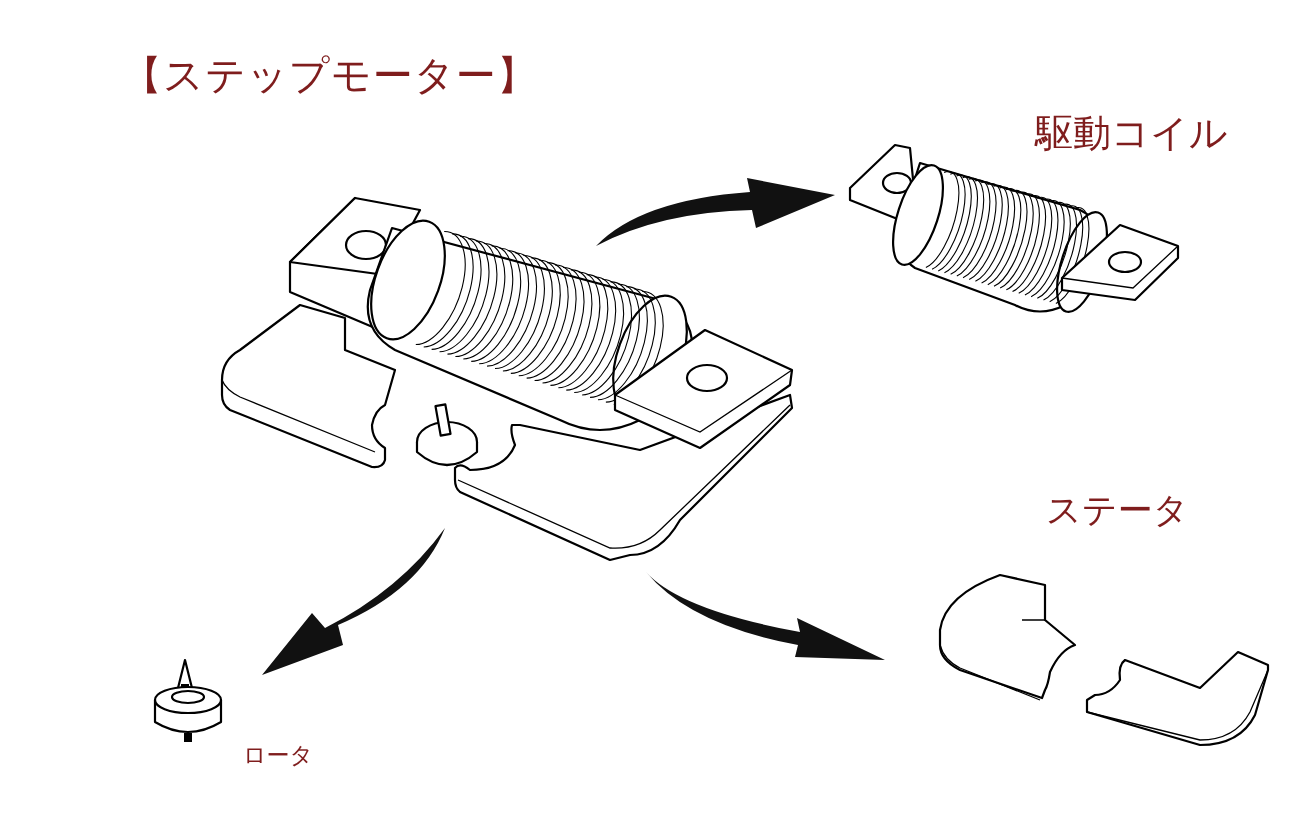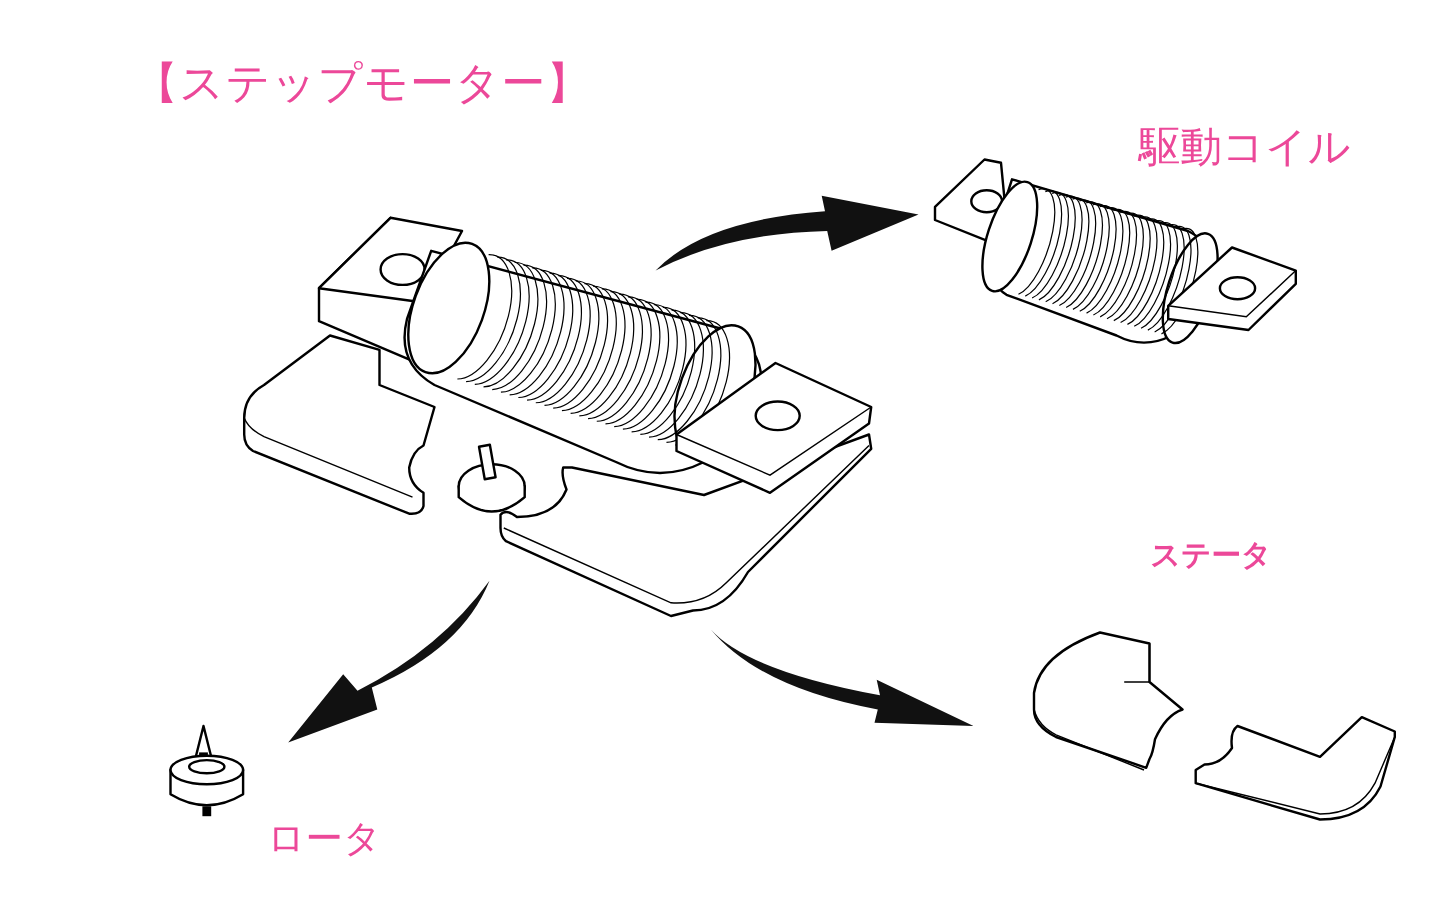--- a/index.html
+++ b/index.html
@@ -1,22 +1,22 @@
 <!DOCTYPE html>
 <html><head>
   <meta charset="utf-8">
   <style>
     html, body { margin: 0; padding: 0; background: #ffffff; }
     body { width: 1306px; height: 831px; position: relative; overflow: hidden;
            font-family: "DejaVu Sans", "Liberation Sans", sans-serif; color: #000; }
-    .label { position: absolute; white-space: nowrap; color: #ec4899; }
+    .label { position: absolute; white-space: nowrap; color: #7f1d1d; }
     #title { left: 122px; top: 48px; font-size: 40px; letter-spacing: 1px; }
     #lbl-coil { left: 1035px; top: 108px; font-size: 38px; }
-    #lbl-stator { left: 1046px; top: 487px; font-size: 27px; font-weight: bold; }
-    #lbl-rotor { left: 243px; top: 740px; font-size: 34px; }
+    #lbl-stator { left: 1046px; top: 487px; font-size: 35px; }
+    #lbl-rotor { left: 243px; top: 740px; font-size: 23px; }
     svg { position: absolute; left: 0; top: 0; }
     .ln { fill: #fff; stroke: #000; stroke-width: 2.2; stroke-linejoin: round; stroke-linecap: round; }
     .ln-thin { fill: none; stroke: #000; stroke-width: 1.3; }
     .arrow { fill: #111; }
   </style>
 </head>
 <body>
 
 <div id="title" class="label">【ステップモーター】</div>
 <div id="lbl-coil" class="label">駆動コイル</div>

